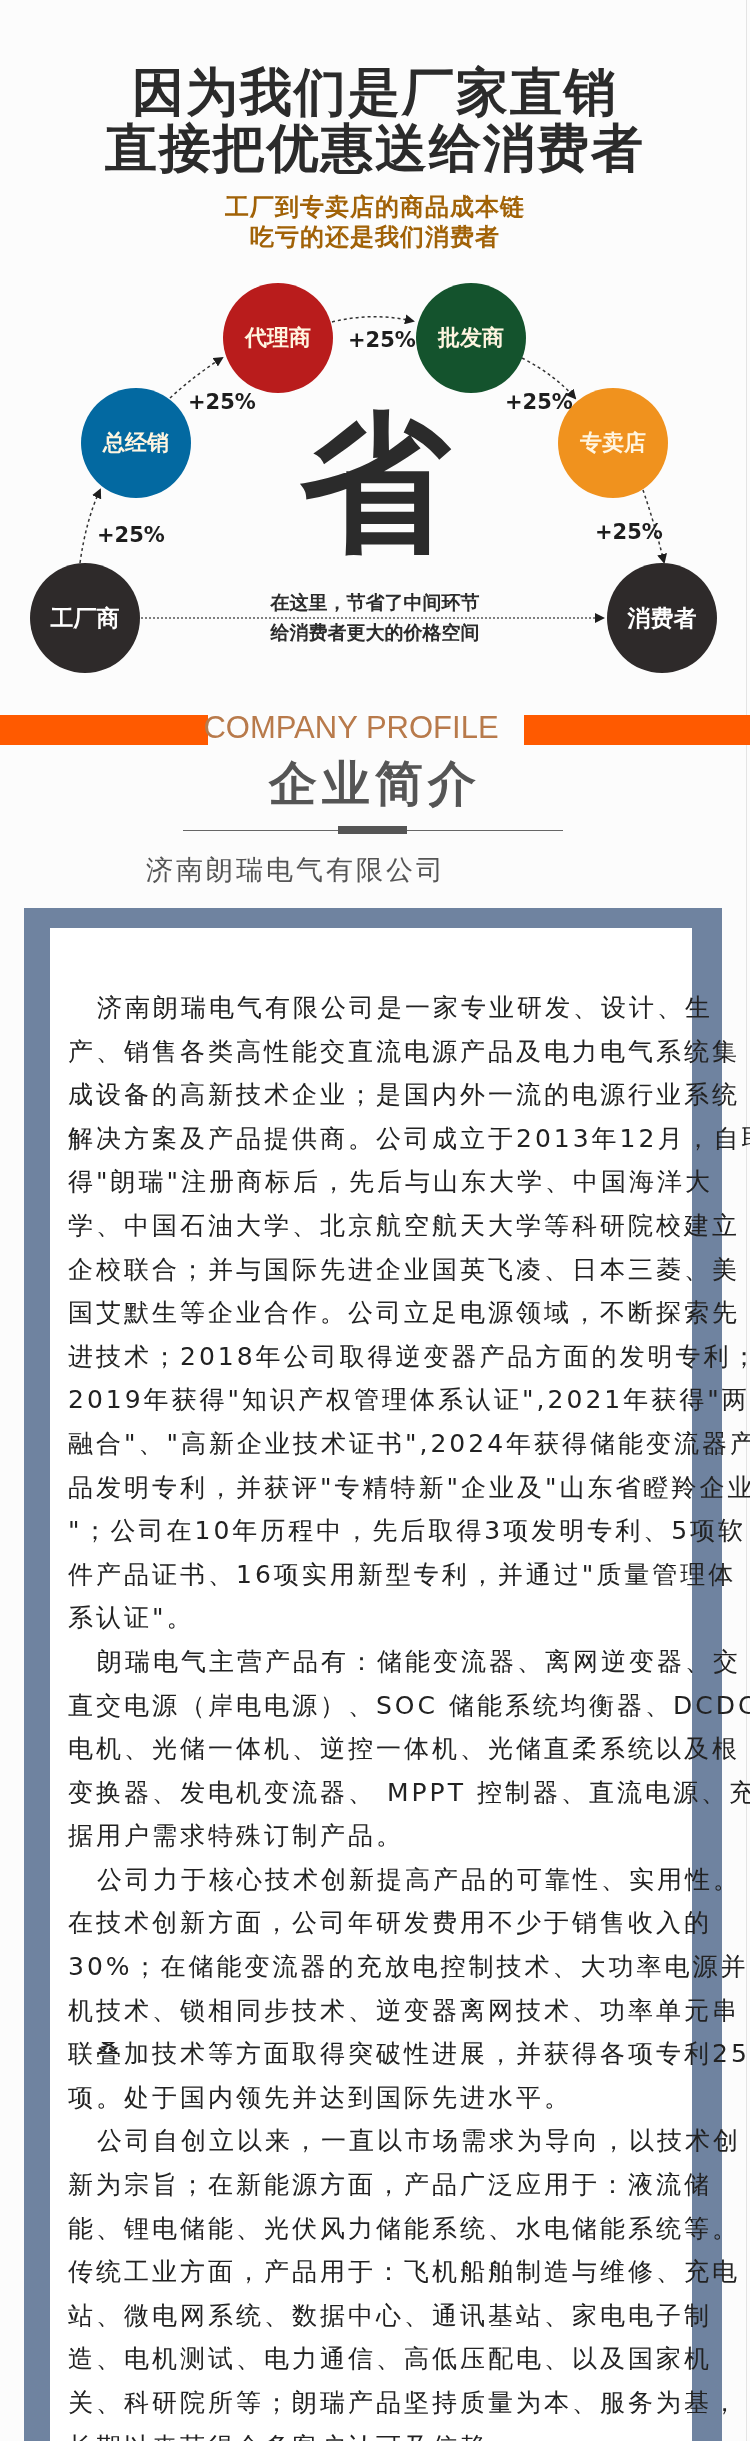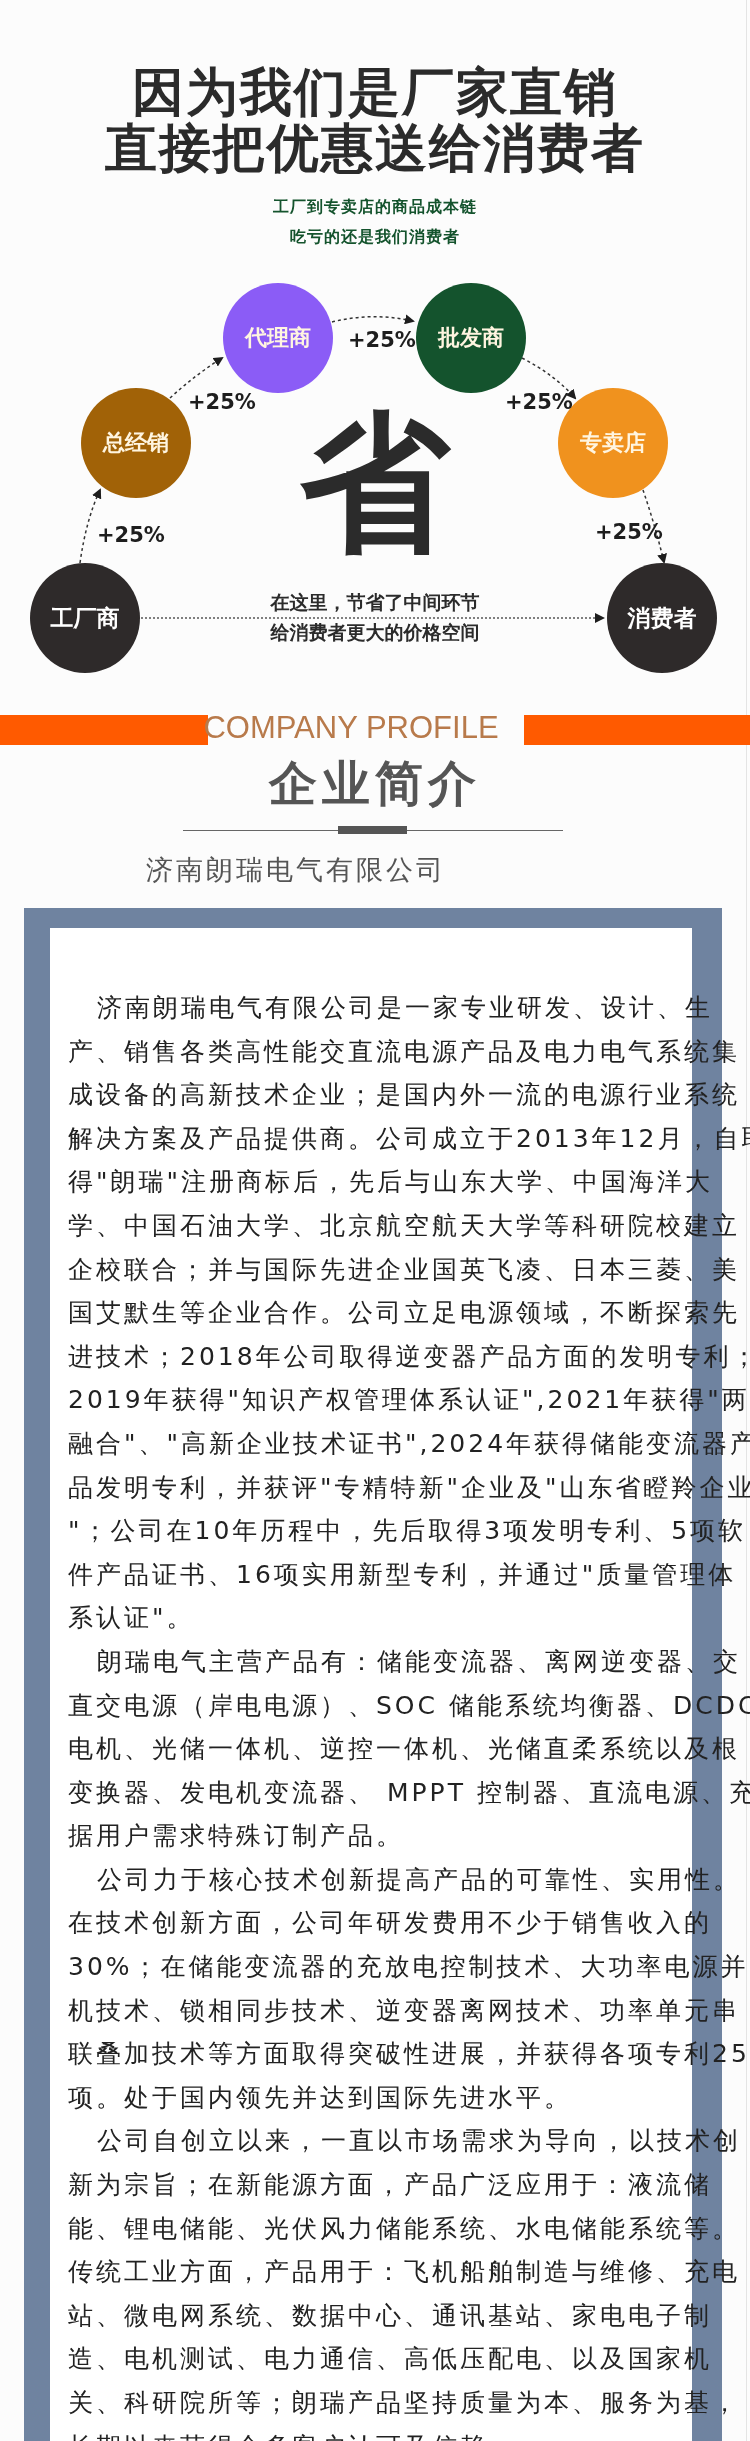--- a/index.html
+++ b/index.html
@@ -13,21 +13,21 @@
   .edge-line { position:absolute; right:3px; top:0; width:1px; height:2441px; background:#e4e4e4; }
 
   
   .hero-title {
     position:absolute; left:0; width:750px; text-align:center;
     font-weight:bold; color:#2b2b2b; font-size:52px; line-height:56px;
     letter-spacing:2px;
   }
   .hero-sub {
     position:absolute; left:0; width:750px; text-align:center;
-    font-weight:bold; color:#14532d; font-size:16px; line-height:30px;
+    font-weight:bold; color:#a16207; font-size:24px; line-height:30px;
     letter-spacing:1px;
   }
 
   
   .diagram { position:absolute; left:0; top:250px; width:750px; height:440px; }
   .diagram svg { position:absolute; left:0; top:0; }
   .node {
     position:absolute; width:110px; height:110px; border-radius:50%;
     display:flex; align-items:center; justify-content:center;
     font-weight:bold; font-size:22px; color:#fff5e0; letter-spacing:0px;
@@ -111,24 +111,24 @@
       <path d="M643,240 Q655,275 664,312" marker-end="url(#ah)"></path>
     </g>
     <g fill="none" stroke="#555" stroke-width="1.5" stroke-dasharray="2,2">
       <path d="M141,368 L603,368" marker-end="url(#ah)"></path>
     </g>
   </svg>
 
   <div class="node dark" style="left:30px; top:313px;justify-content:center;">
     <span>工厂商</span>
   </div>
-  <div class="node" style="left:81px; top:138px; background:#a16207;">
+  <div class="node" style="left:81px; top:138px; background:#0369a1;">
     <span>总经销</span>
   </div>
-  <div class="node" style="left:223px; top:33px; background:#8b5cf6;">
+  <div class="node" style="left:223px; top:33px; background:#b91c1c;">
     <span>代理商</span>
   </div>
   <div class="node" style="left:416px; top:33px; background:#14532d;">
     <span>批发商</span>
   </div>
   <div class="node" style="left:558px; top:138px; background:#f0921e;">
     <span>专卖店</span>
   </div>
   <div class="node dark" style="left:607px; top:313px;">
     <span>消费者</span>

